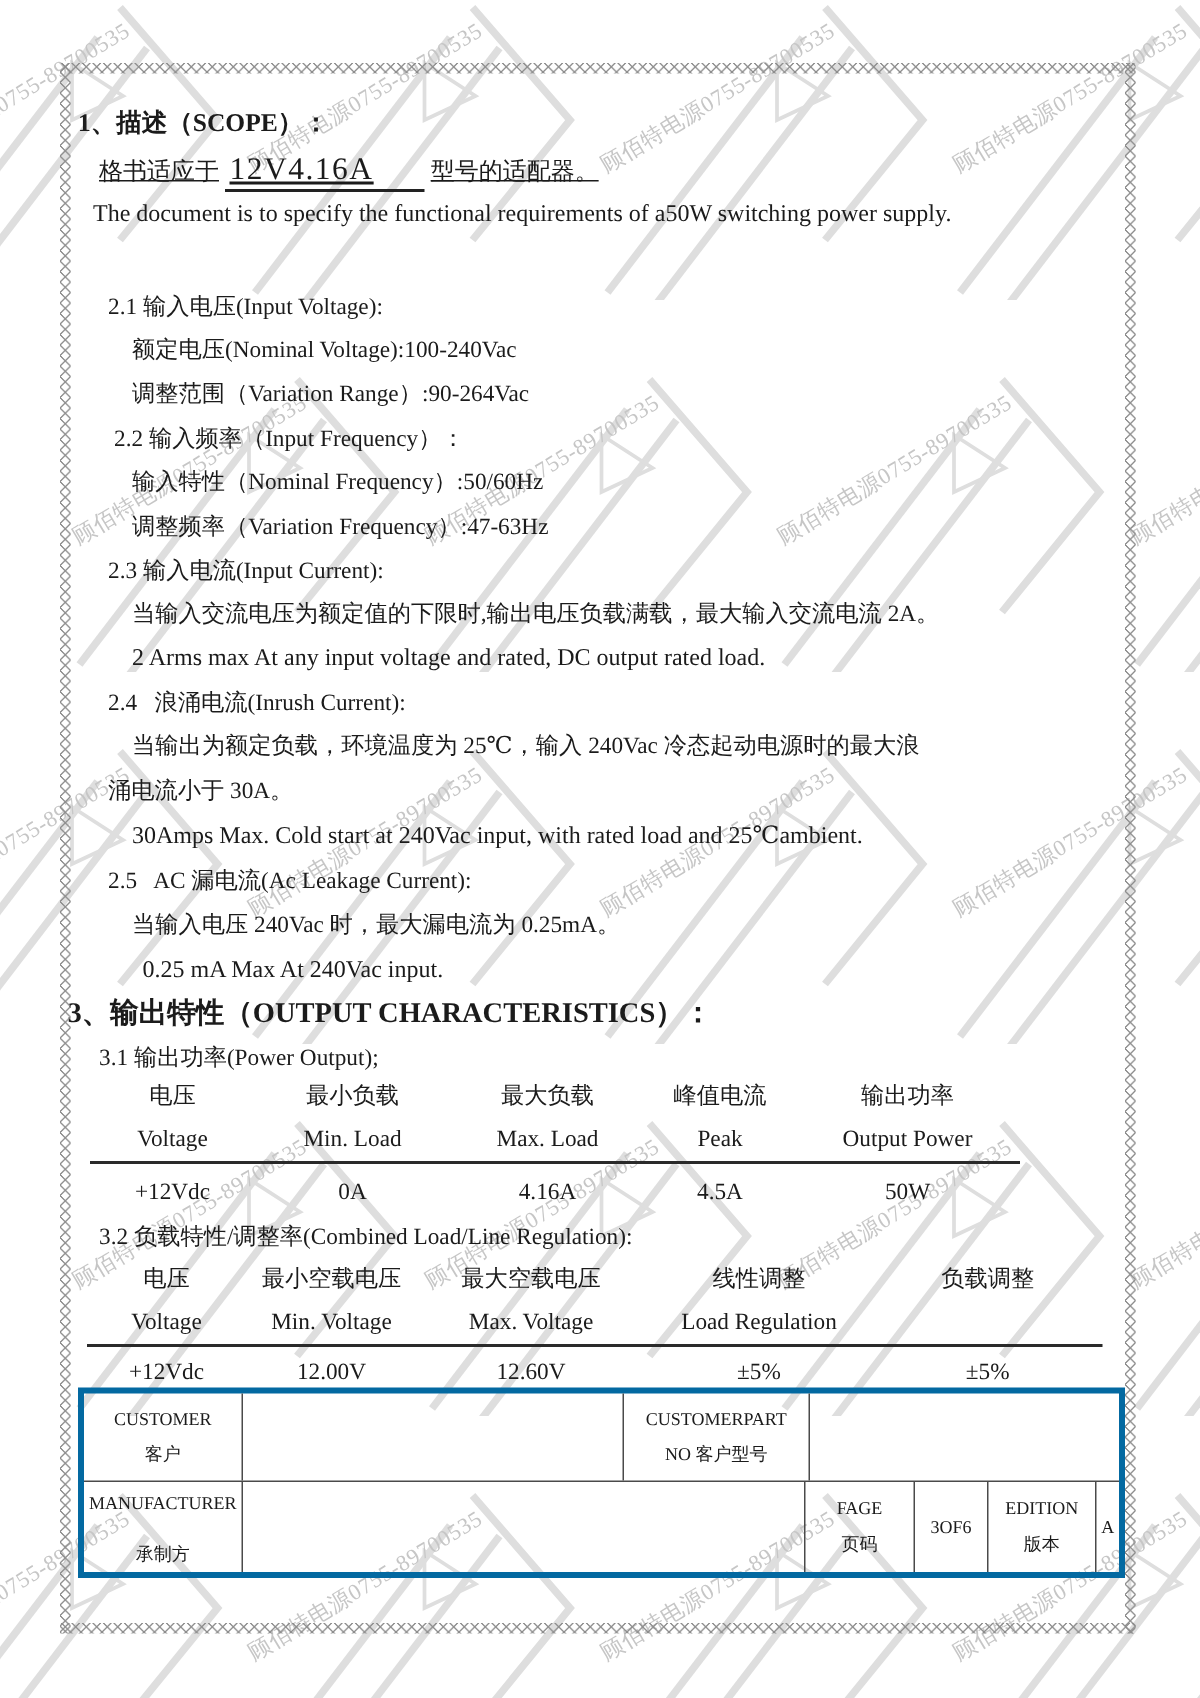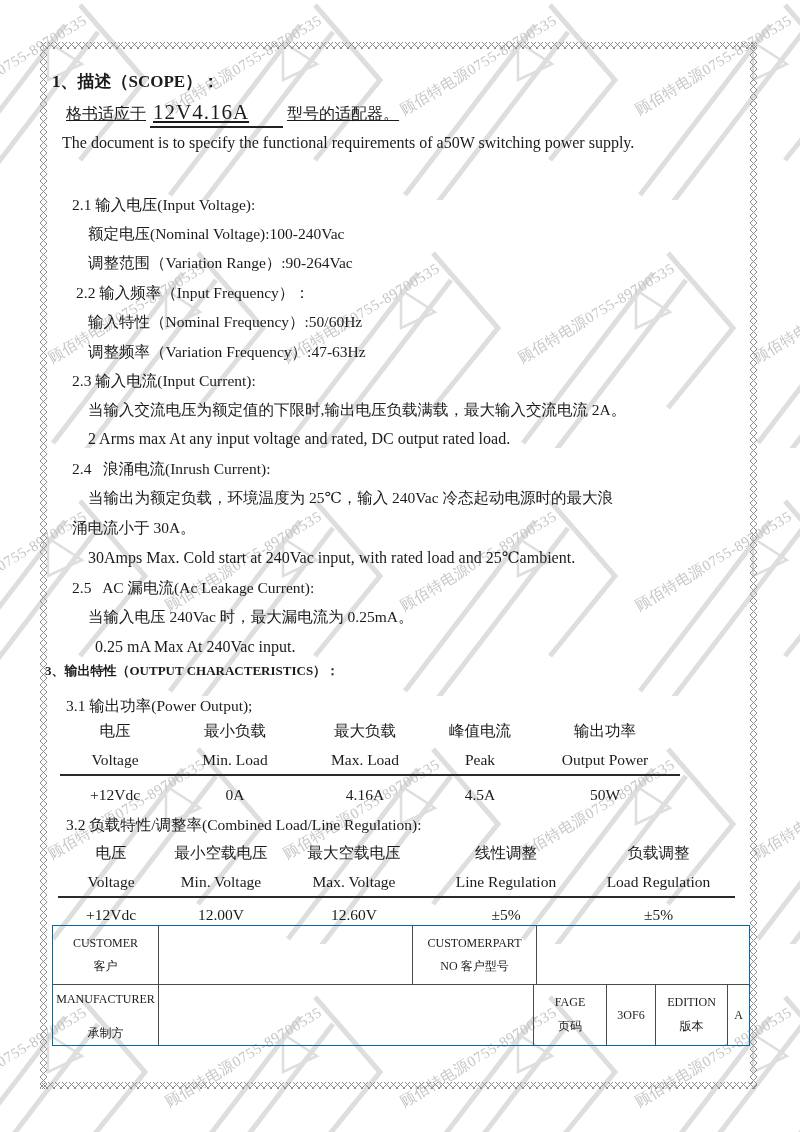--- a/index.html
+++ b/index.html
@@ -21,37 +21,37 @@
     background-image:
       repeating-linear-gradient(45deg,#8d8d8d 0 1.2px,transparent 1.2px 5px),
       repeating-linear-gradient(-45deg,#8d8d8d 0 1.2px,transparent 1.2px 5px);
     background-size:7px 7px;
   }
   
   .content{position:absolute;left:0;top:0;width:800px;height:1132px;z-index:2;}
   .line{font-size:15.5px;line-height:1.15;}
   .h1{font-size:17px;font-weight:bold;}
   .h2{font-size:16.5px;font-weight:bold;}
-  .h3{font-size:13px;font-weight:bold;}
+  .h3{font-size:19px;font-weight:bold;}
   .en{font-size:16px;}
   .model-line{display:flex;align-items:baseline;font-size:16px;text-decoration:underline;}
   .model{
     font-size:21px;letter-spacing:1px;border-bottom:2px solid #222;
     padding:0 34px 1px 3px;margin:0 4px;
   }
   
   .spec-table{position:absolute;z-index:2;}
   .srow{display:grid;}
   .srow .sc{text-align:center;font-size:15.5px;line-height:29px;white-space:nowrap;}
   .srow.ul{border-bottom:2px solid #2a2a2a;}
   .srow.dr{margin-top:4px;}
   
   .ftable{
     position:absolute;left:52px;top:925px;width:698px;z-index:2;
-    border:1px solid #0369a1;box-sizing:border-box;background:transparent;
+    border:4px solid #0369a1;box-sizing:border-box;background:transparent;
   }
   .frow{display:flex;box-sizing:border-box;}
   .frow.top{border-bottom:1px solid #4a4a4a;}
   .fcell{
     box-sizing:border-box;border-right:1px solid #4a4a4a;
     display:flex;flex-direction:column;justify-content:space-around;align-items:center;
     font-size:12px;padding:7px 2px;text-align:center;
   }
   .fcell.last{border-right:none;}
   .fcell .l2{margin-top:2px;}
@@ -256,21 +256,20 @@
       <div class="sc">电压</div>
       <div class="sc">最小空载电压</div>
       <div class="sc">最大空载电压</div>
       <div class="sc">线性调整</div>
       <div class="sc">负载调整</div>
     </div>
     <div class="srow ul" style="grid-template-columns:106px 114px 152px 152px 153px;">
       <div class="sc">Voltage</div>
       <div class="sc">Min. Voltage</div>
       <div class="sc">Max. Voltage</div>
-      <div class="sc">Line Regulation</div>
       <div class="sc">Load Regulation</div>
     </div>
     <div class="srow dr" style="grid-template-columns:106px 114px 152px 152px 153px;margin-top:2px;">
       <div class="sc">+12Vdc</div>
       <div class="sc">12.00V</div>
       <div class="sc">12.60V</div>
       <div class="sc">±5%</div>
       <div class="sc">±5%</div>
     </div>
   </div>

